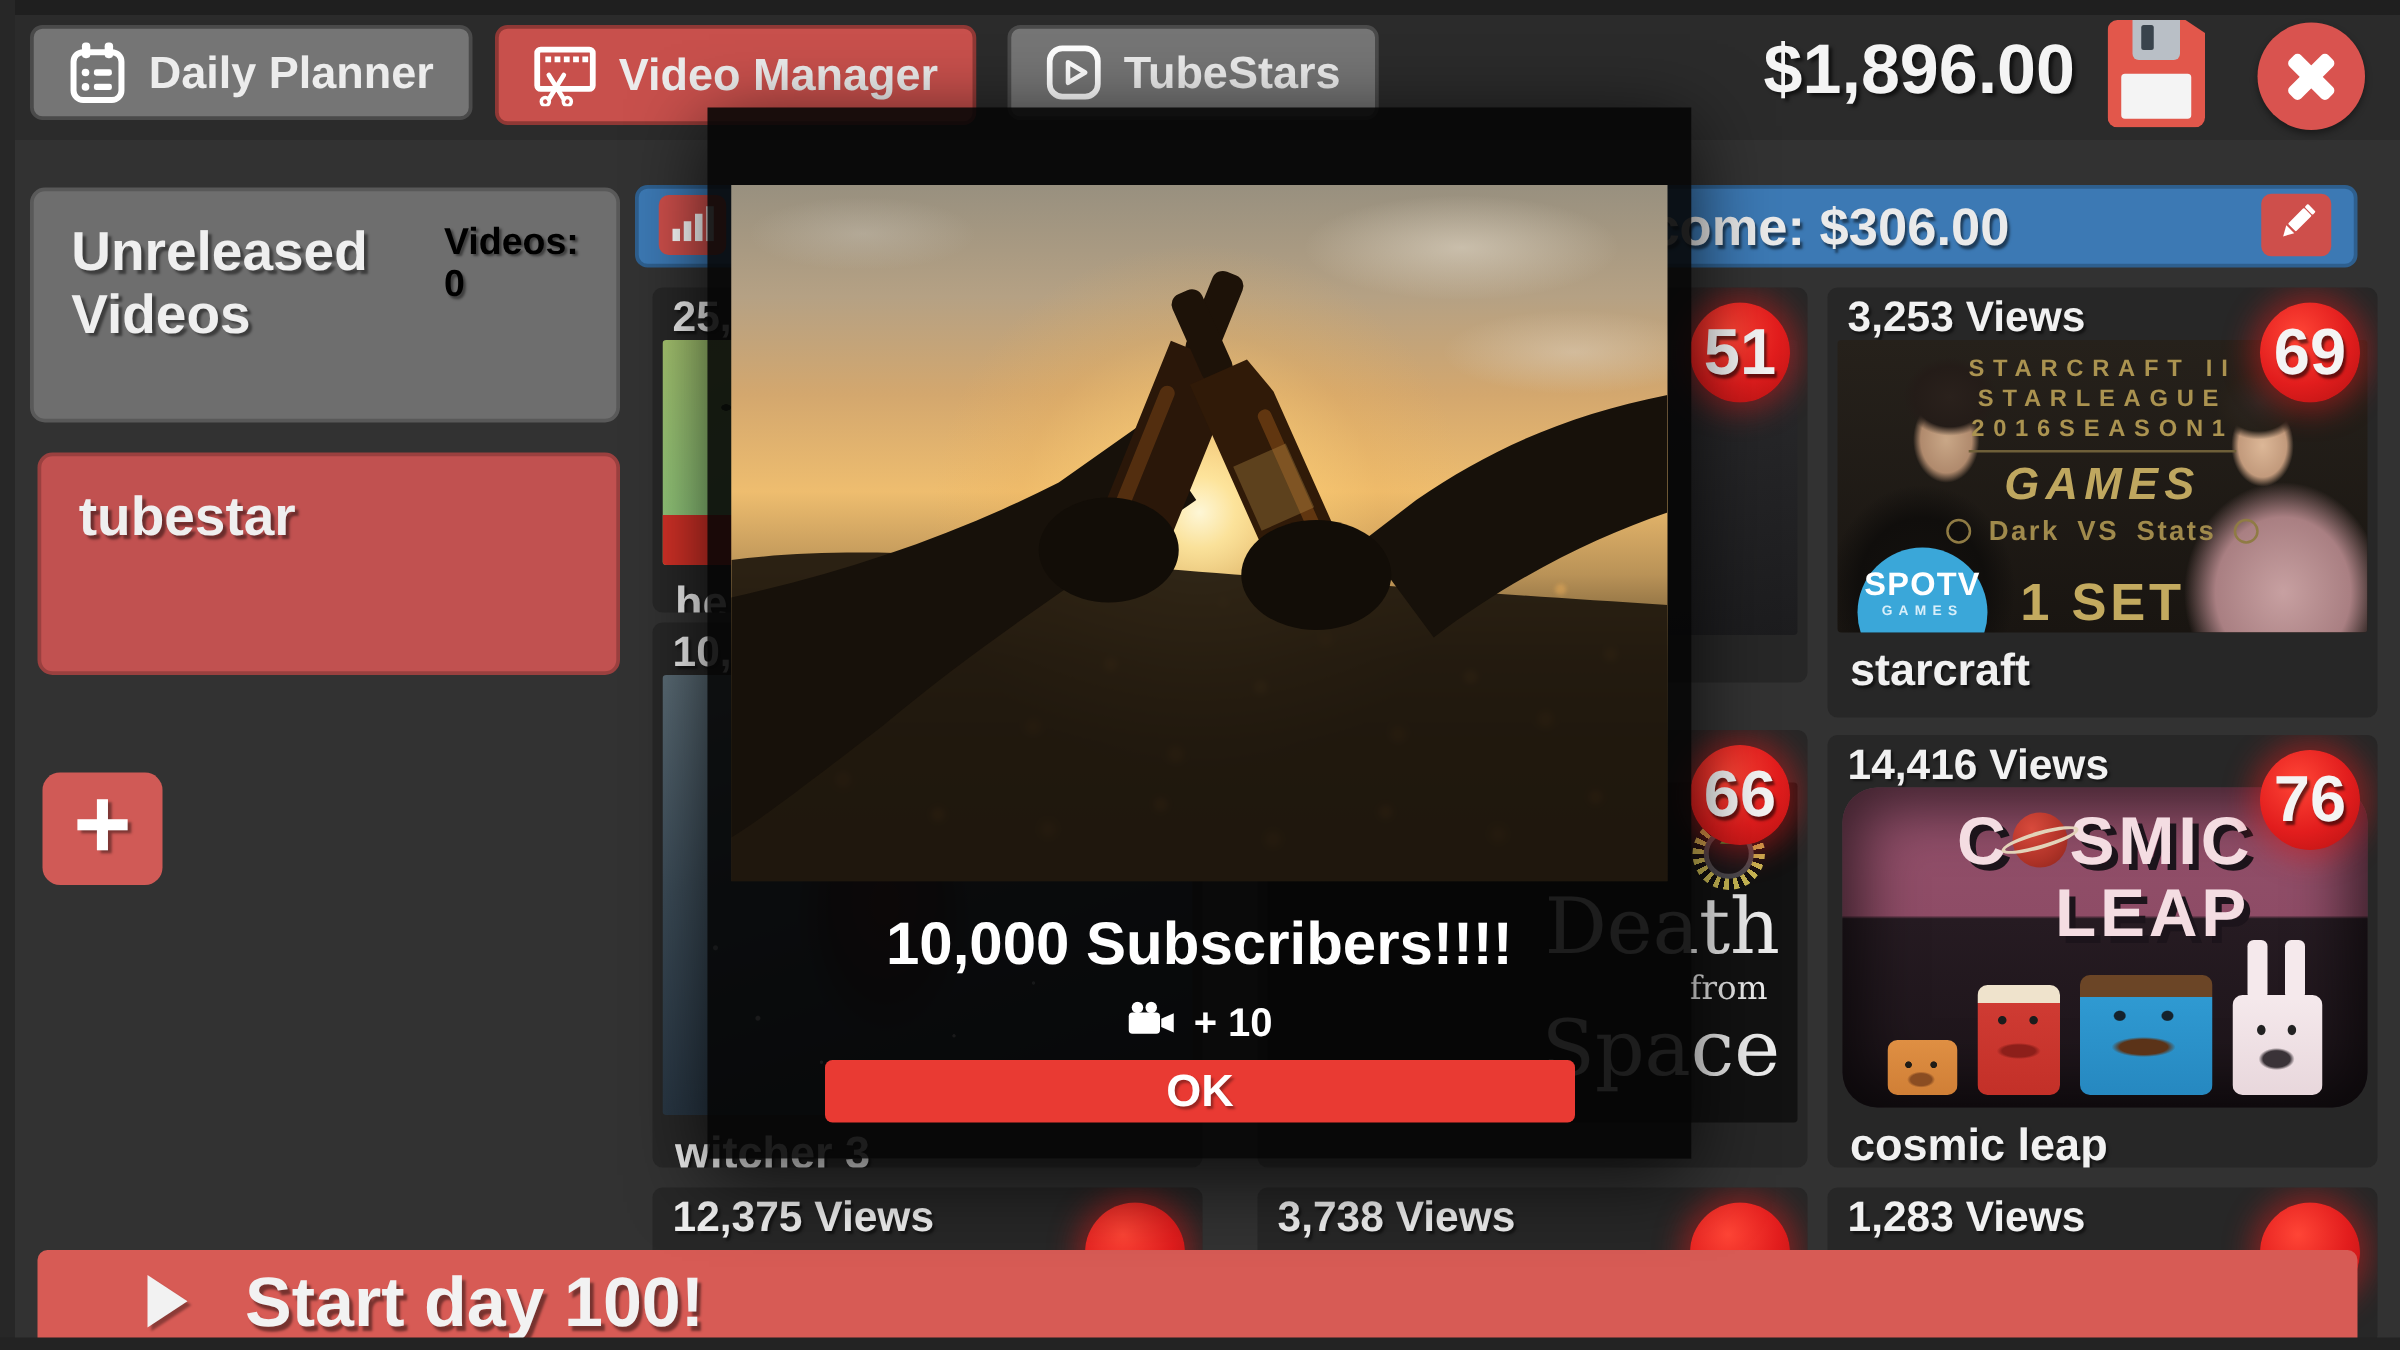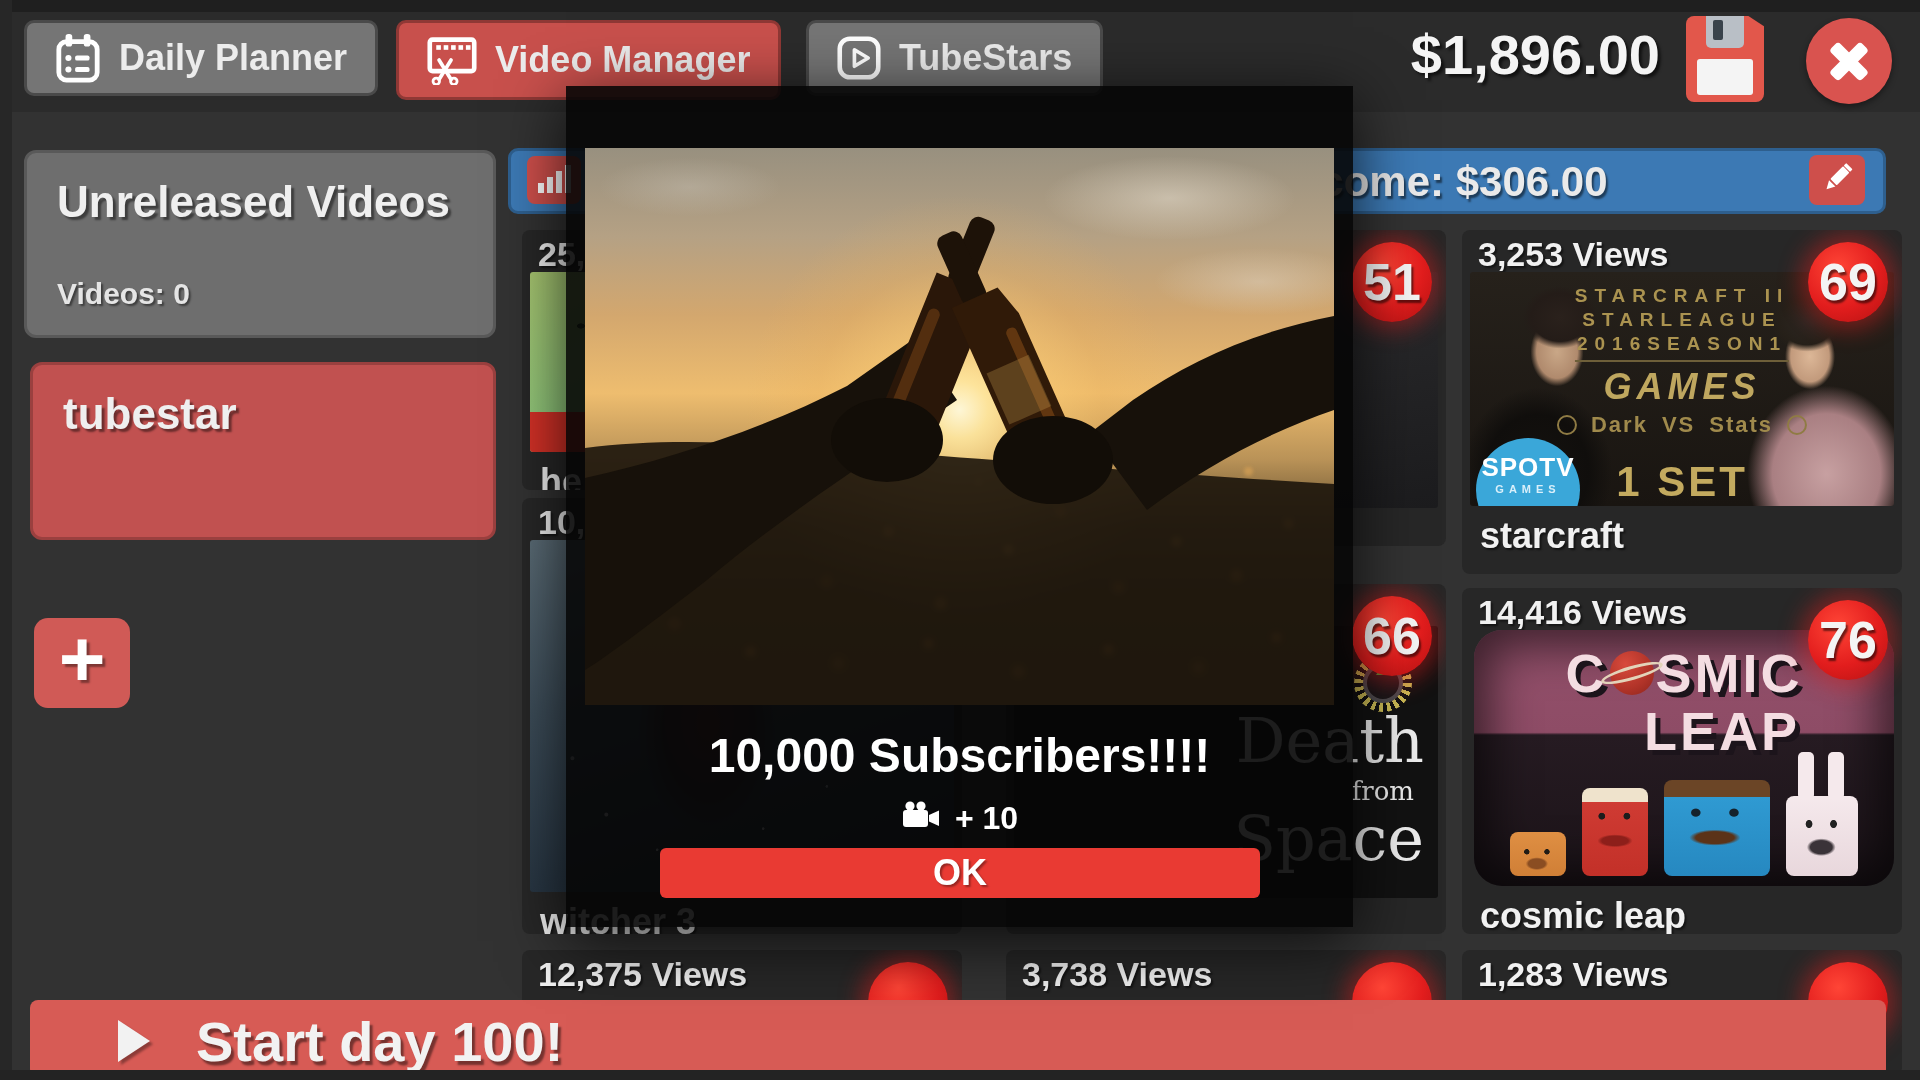--- a/index.html
+++ b/index.html
@@ -26,25 +26,25 @@
   .save-slot{position:absolute;top:4px;left:7px;width:10px;height:20px;background:#39434c;border-radius:2px;}
   .save-label{position:absolute;left:11px;bottom:7px;width:56px;height:36px;background:#f4f4f4;border-radius:3px;}
   .save-line{height:4px;background:#a9afb5;margin:5px 7px 0;border-radius:2px;}
   .close-btn{position:absolute;left:1806px;top:18px;width:86px;height:86px;border-radius:50%;background:#d9534f;
              cursor:pointer;box-shadow:0 3px 6px rgba(0,0,0,.4);}
   .close-x1,.close-x2{position:absolute;left:21px;top:37px;width:44px;height:13px;background:#fff;border-radius:4px;}
   .close-x1{transform:rotate(45deg);}.close-x2{transform:rotate(-45deg);}
 
   
   .panel{position:absolute;border-radius:12px;box-sizing:border-box;padding:24px 30px;display:flex;
-         flex-direction:column;justify-content:space-between;cursor:pointer;}
+         flex-direction:row;justify-content:space-between;cursor:pointer;}
   .panel-unreleased{left:24px;top:150px;width:472px;height:188px;background:#6e6e6e;border:3px solid #595959;}
   .panel-channel{left:30px;top:362px;width:466px;height:178px;background:#c15150;border:3px solid #9a403f;}
   .panel-title{font-size:44px;font-weight:bold;color:#efefef;text-shadow:3px 3px 2px rgba(0,0,0,.45);}
-  .panel-count{font-size:30px;font-weight:bold;color:#e5e5e5;text-shadow:2px 2px 2px rgba(0,0,0,.45);}
+  .panel-count{font-size:30px;font-weight:bold;color:#000000;text-shadow:2px 2px 2px rgba(0,0,0,.45);}
   .add-btn{position:absolute;left:34px;top:618px;width:96px;height:90px;background:#d05a56;border-radius:14px;
            color:#fff;font-size:80px;font-weight:bold;display:flex;align-items:center;justify-content:center;
            cursor:pointer;text-shadow:3px 3px 2px rgba(0,0,0,.4);padding-bottom:8px;box-sizing:border-box;}
 
   
   .income{position:absolute;left:508px;top:148px;width:1378px;height:66px;background:#3c79b4;border-radius:10px;
           border:3px solid #2e5f8e;box-sizing:border-box;}
   .income-chart-btn{position:absolute;left:16px;top:5px;width:54px;height:48px;background:#ce4f4b;border-radius:8px;
                     display:flex;align-items:center;justify-content:center;cursor:pointer;}
   .income-text{position:absolute;left:772px;top:7px;font-size:42px;font-weight:bold;color:#eaeaea;
@@ -111,21 +111,21 @@
      radial-gradient(90px 100px at 55% 86%,#c7a0a1 0%,#a97f82 60%,rgba(0,0,0,0) 88%);}
   .sc-text{position:absolute;left:50%;top:12px;transform:translateX(-50%);text-align:center;color:#ab9350;
            font-weight:bold;white-space:nowrap;z-index:2;}
   .sc-small{font-size:19px;letter-spacing:7px;line-height:24px;}
   .sc-rule{width:214px;height:0;border-top:2px solid #6e5f39;margin:4px auto;}
   .sc-finals{font-size:36px;font-style:italic;letter-spacing:5px;color:#bfa75f;margin:2px 0;}
   .sc-match{display:flex;align-items:center;justify-content:center;gap:14px;font-size:22px;letter-spacing:2px;
             margin-top:4px;color:#a08a4c;}
   .sc-dot{width:16px;height:16px;border-radius:50%;border:2px solid #8f7b44;display:inline-block;}
   .sc-set{font-size:42px;letter-spacing:3px;color:#c3aa5f;margin-top:20px;}
-  .sc-logo{position:absolute;left:6px;bottom:-36px;width:104px;height:104px;border-radius:50%;background:#3aa7d9;
+  .sc-logo{position:absolute;left:16px;bottom:-36px;width:104px;height:104px;border-radius:50%;background:#3aa7d9;
            text-align:center;color:#fff;font-weight:bold;z-index:3;}
   .sc-logo-top{font-size:26px;margin-top:14px;letter-spacing:1px;}
   .sc-logo-bot{font-size:11px;letter-spacing:5px;color:#d9effa;}
   .c3r2{left:1462px;top:588px;width:440px;height:346px;}
   .t-cosmic{height:256px;border-radius:28px;
             background:linear-gradient(180deg,#93506b 0%,#8e4c66 40%,#261b22 41%,#1b1318 100%);
             box-shadow:inset 0 0 46px 16px rgba(0,0,0,.6);margin-left:12px;}
   .cos-text{position:absolute;left:0;right:0;top:12px;text-align:center;color:#f4dde2;font-weight:bold;
             letter-spacing:3px;z-index:2;}
   .cos-line1,.cos-line2{font-size:54px;text-shadow:5px 5px 0 #1c141b;}

